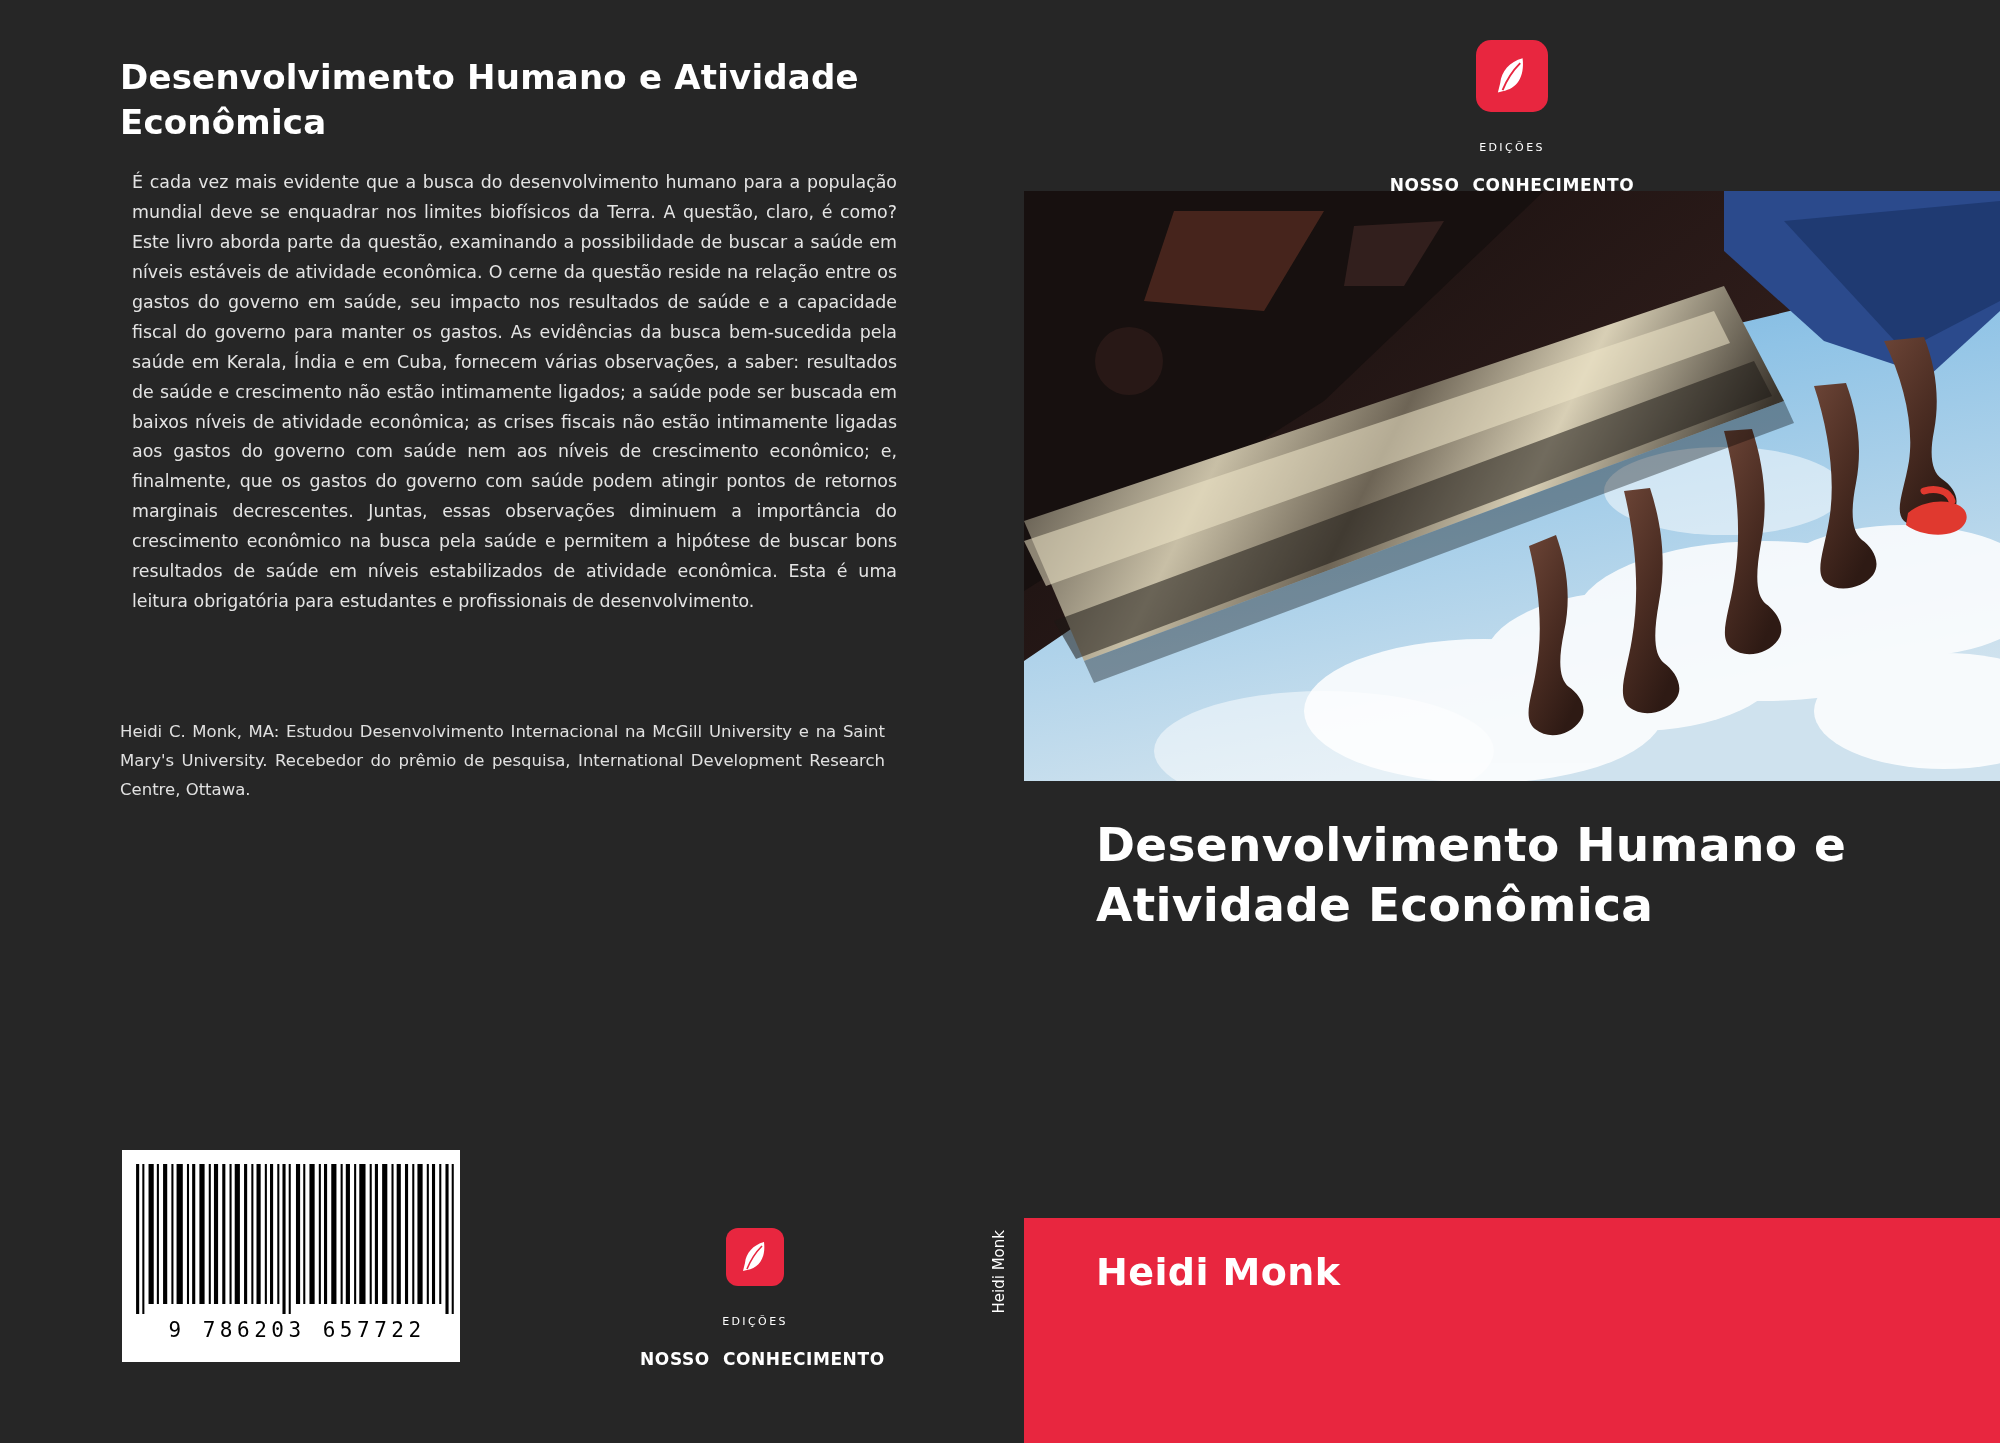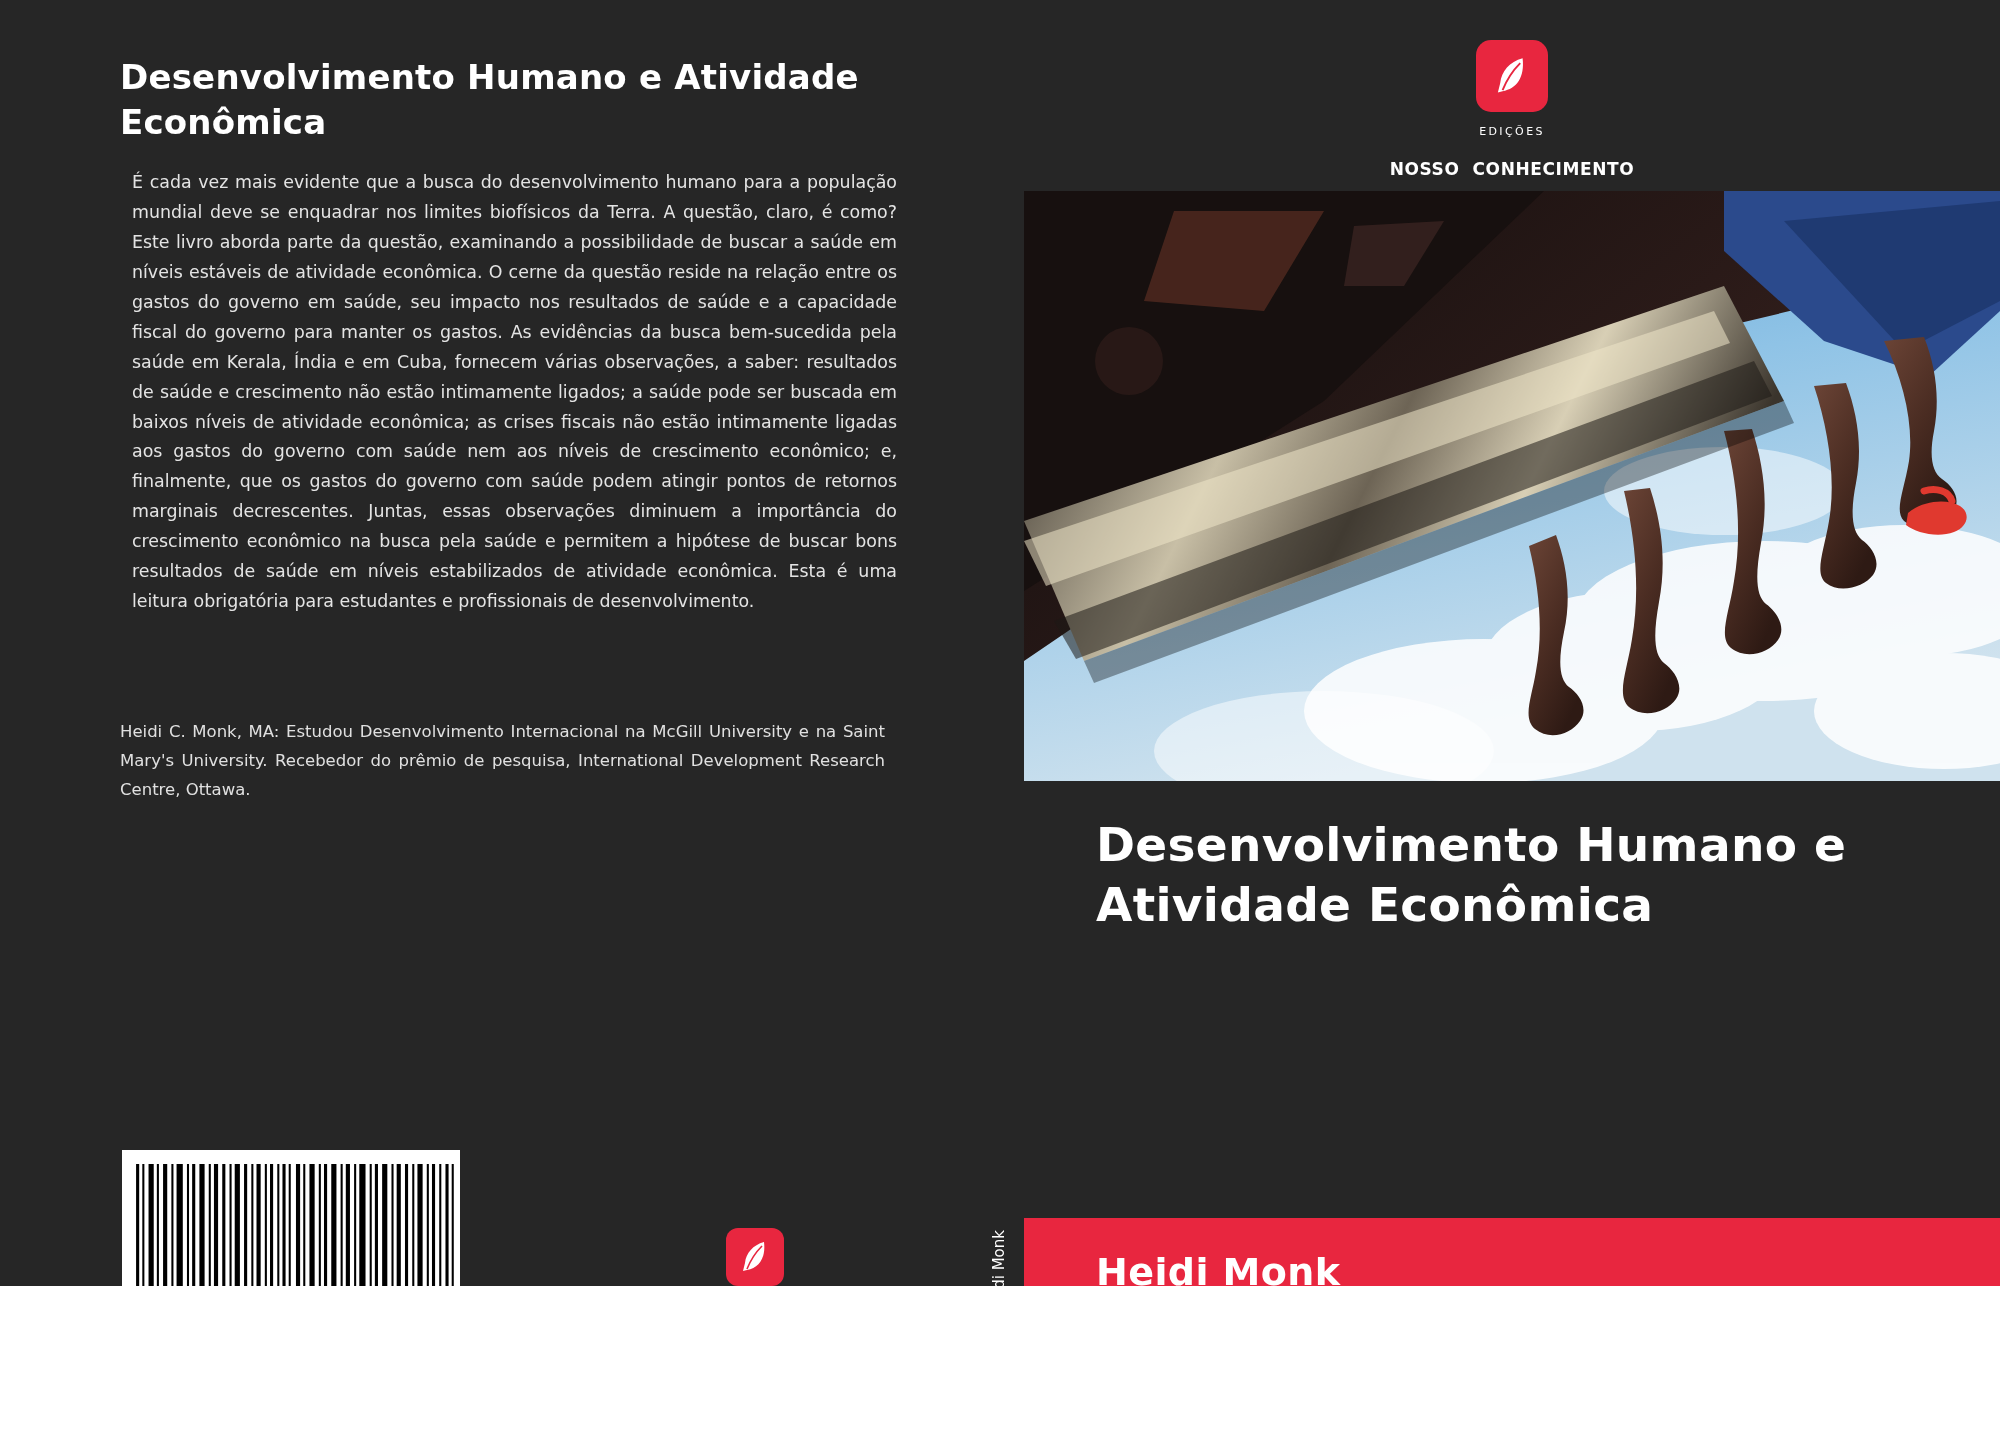--- a/index.html
+++ b/index.html
@@ -6,21 +6,21 @@
     margin: 0;
     padding: 0;
     background: #ffffff;
   }
   body {
     font-family: "DejaVu Sans", sans-serif;
   }
   .cover-wrap {
     position: relative;
     width: 2000px;
-    height: 1286px;
+    height: 1443px;
     overflow: hidden;
     background: #f9a8d4;
   }
 
   
   .back-cover {
     position: absolute;
     left: 0;
     top: 0;
     width: 975px;
@@ -109,21 +109,21 @@
   .logo-square svg {
     position: absolute;
     left: 50%;
     top: 50%;
     transform: translate(-50%, -50%);
   }
   .pub-edicoes {
     color: #ffffff;
     font-size: 11px;
     letter-spacing: 2.4px;
-    margin-top: 9px;
+    margin-top: 25px;
   }
   .pub-name {
     color: #ffffff;
     font-size: 17px;
     font-weight: bold;
     letter-spacing: 0.6px;
     margin-top: 21px;
     white-space: pre;
   }
 

